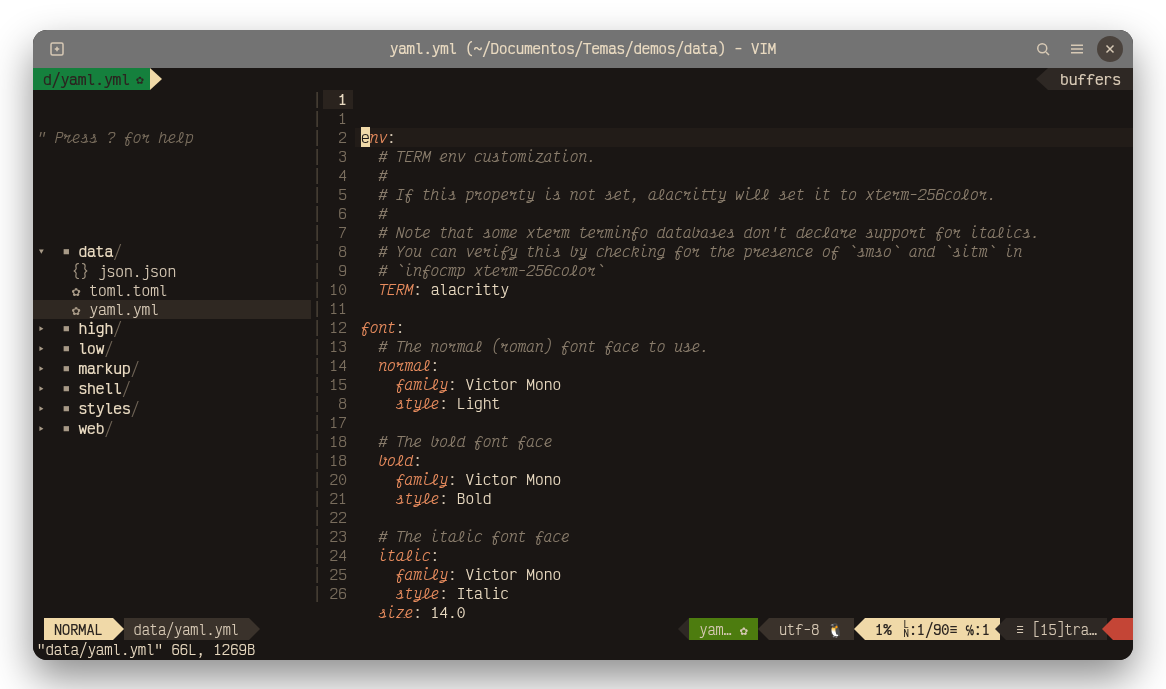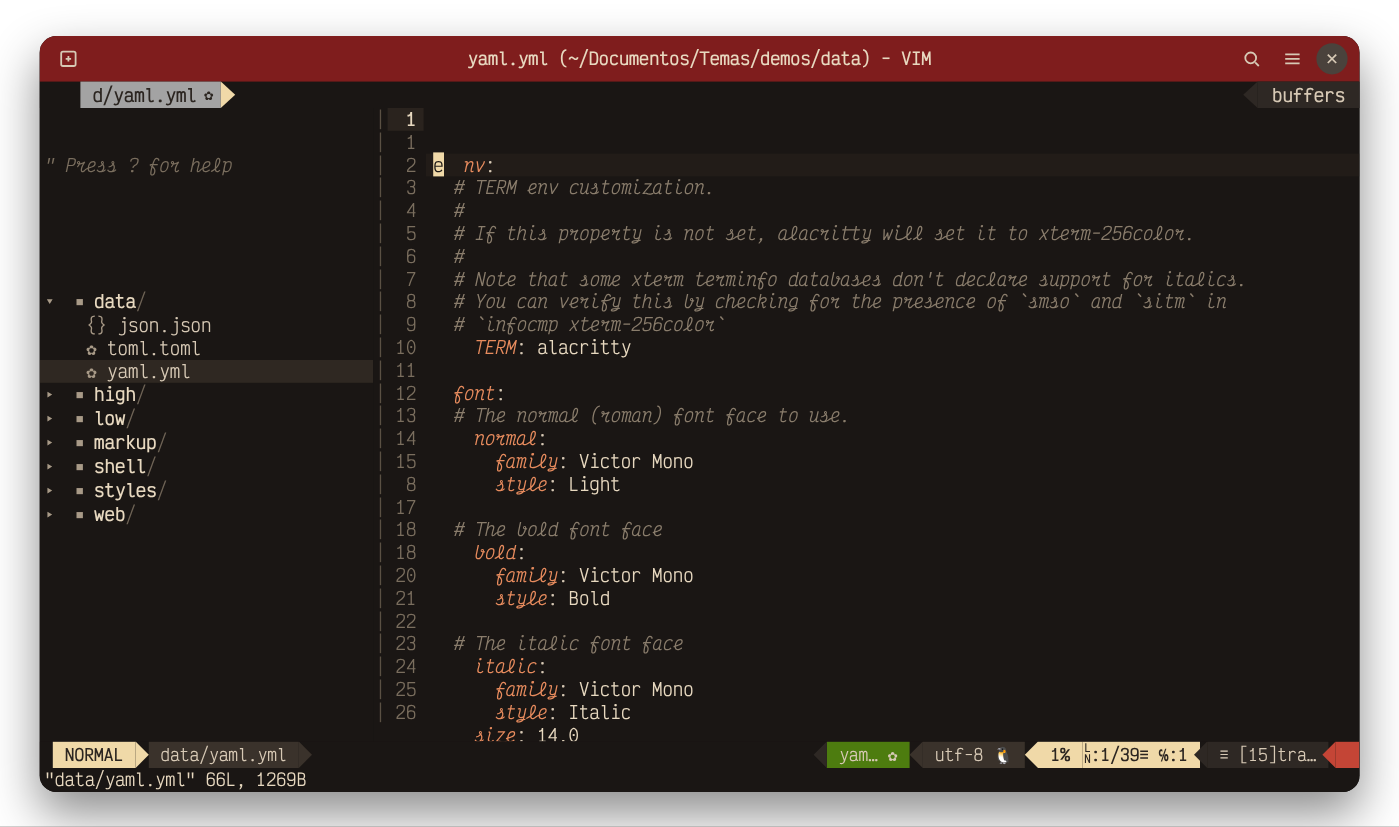--- a/index.html
+++ b/index.html
@@ -20,21 +20,21 @@
     border-radius: 14px;
     overflow: hidden;
     box-shadow: 0 18px 40px rgba(0,0,0,.45);
     display: flex;
     flex-direction: column;
     color: #d7c9b5;
   }
   
   .titlebar {
     height: 38px;
-    background: #7f1d1d;
+    background: #737373;
     display: flex;
     align-items: center;
     padding: 0 10px;
     position: relative;
   }
   .tb-btn {
     width: 28px; height: 28px;
     display: flex; align-items: center; justify-content: center;
     border-radius: 6px;
     color: #d7c9b5;
@@ -50,28 +50,27 @@
   .icon { width: 18px; height: 18px; }
   
   .tabline {
     height: 22px;
     background: #1a1614;
     display: flex;
     align-items: stretch;
     font-weight: 700;
   }
   .tab {
-    background: #a3a3a3;
+    background: #15803d;
     color: #2b2520;
     padding: 0 6px 0 10px;
     display: flex;
     align-items: center;
     position: relative;
     gap: 6px;
-    margin-left: 34px;
   }
   .tab::after {
     content: "";
     position: absolute;
     right: -12px; top: 0;
     border-left: 12px solid #f0d9a8;
     border-top: 11px solid transparent;
     border-bottom: 11px solid transparent;
   }
   .tabline-right {
@@ -133,21 +132,21 @@
 
   
   .editor {
     flex: 1;
     background: #1a1614;
     white-space: pre;
     overflow: hidden;
   }
   .editor .row { padding-left: 6px; }
   .editor .cur-row { background: #221c18; }
-  .key { color: #e88c5e; font-style: italic; margin-left: 17px; }
+  .key { color: #e88c5e; font-style: italic; }
   .colon { color: #d7c9b5; }
   .val { color: #e8d9c0; margin-top: 16px; }
   .cmt { color: #8a7d6c; font-style: italic; }
   .cursor {
     background: #f0d9a8;
     color: #1a1614;
     font-style: normal;
   }
 
   
@@ -395,21 +394,21 @@
 
   <div class="status">
     <div class="seg seg-mode">NORMAL</div>
     <div class="seg seg-file">data/yaml.yml</div>
     <div class="status-gap"></div>
     <div class="rseg seg-ft"><span>yam…</span>&nbsp;<span>✿</span></div>
     <div class="rseg seg-enc"><span>utf-8</span>&nbsp;<span>🐧</span></div>
     <div class="rseg seg-pct">1%</div>
     <div class="rseg seg-pos" style="margin-left:0;padding-left:2px">
         <span style="font-size:9px;line-height:9px;display:inline-block;text-align:center">L<br>N</span>
-        <span>:1/39≡ ℅:1</span>
+        <span>:1/90≡ ℅:1</span>
       </div>
     <div class="rseg seg-trail">≡ [15]tra…</div>
     <div class="rseg seg-warn"></div>
   </div>
 
   <div class="cmdline">"data/yaml.yml" 66L, 1269B</div>
 
 </div>
 
 </body></html>

